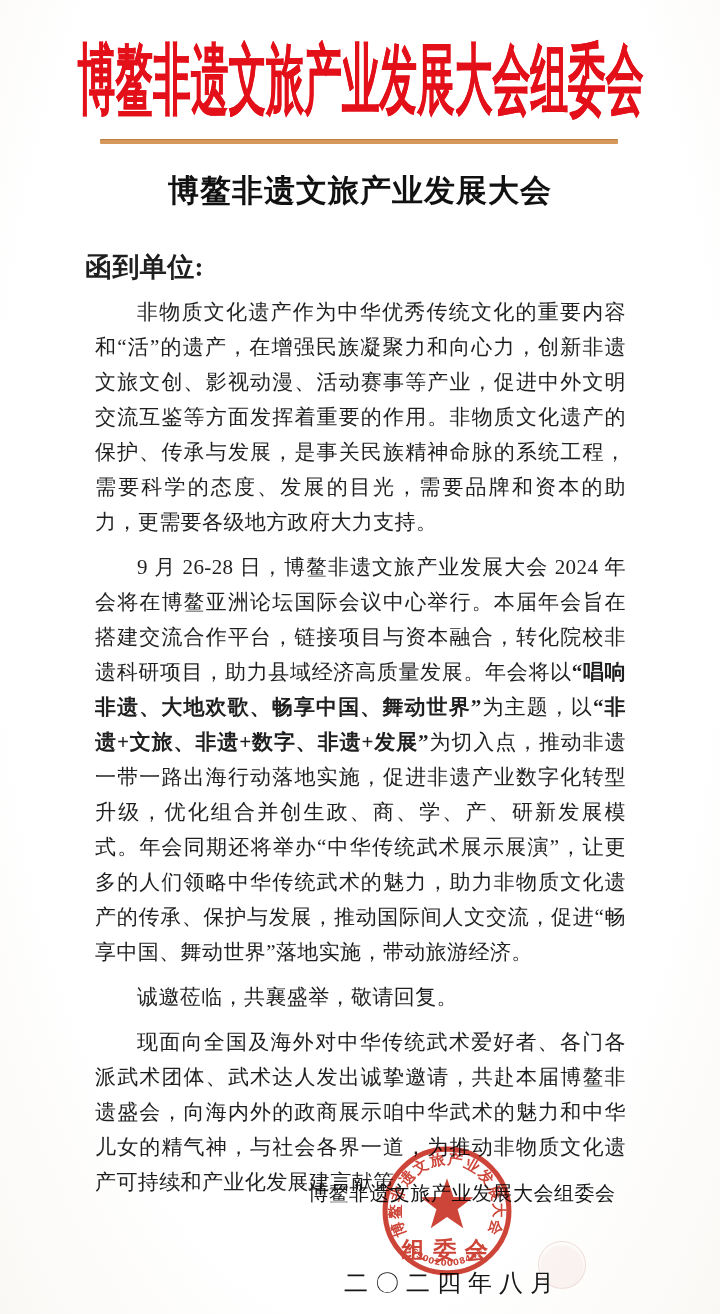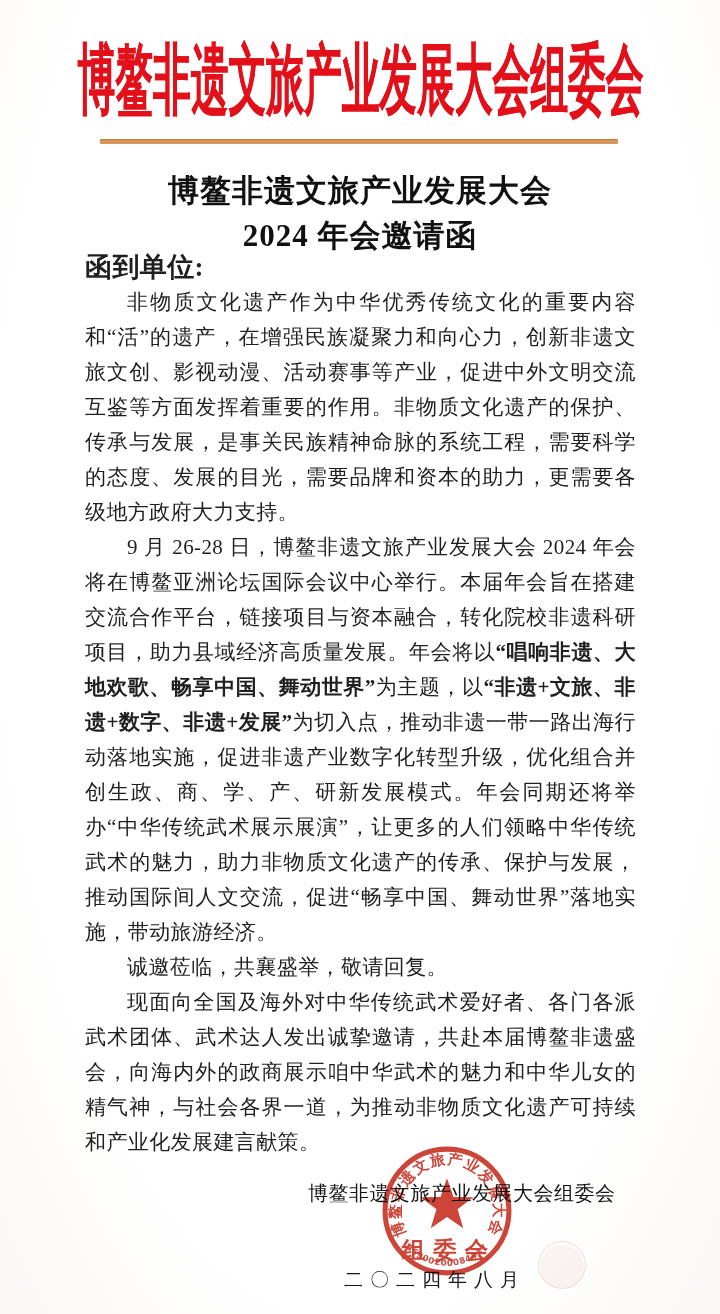--- a/index.html
+++ b/index.html
@@ -40,32 +40,32 @@
     letter-spacing:1px;
   }
 
   
   .body-block{
     position:absolute;top:250px;left:85px;width:551px;
     font-size:21px;line-height:35px;text-align:justify;
     letter-spacing:0.4px;
   }
   .salutation{font-weight:bold;font-size:27px;}
-  .body-block p{margin:0;text-indent:2em;}
+  .body-block p{margin:10px;text-indent:2em;}
   .bold-seg{font-weight:bold;}
 
   
   .signature-org{
     position:absolute;top:1180px;left:308px;
     font-size:20px;letter-spacing:0.5px;color:#161616;white-space:nowrap;
     z-index:1;
   }
   .signature-date{
     position:absolute;top:1267px;left:344px;
-    font-size:19px;letter-spacing:7px;color:#161616;white-space:nowrap;
+    font-size:24px;letter-spacing:7px;color:#161616;white-space:nowrap;
     z-index:1;
   }
 
   
   .seal{
     position:absolute;left:379px;top:1143px;width:136px;height:136px;
     z-index:2;mix-blend-mode:multiply;opacity:0.92;
   }
   .seal svg{display:block;}
 
@@ -82,21 +82,20 @@
 
 <div class="page">
 
   <div class="org-banner">
     <div class="org-title">博鳌非遗文旅产业发展大会组委会</div>
   </div>
   <div class="header-rule"></div>
 
   <div class="doc-title">
     <div>博鳌非遗文旅产业发展大会</div>
-    <div>2024 年会邀请函</div>
   </div>
 
   <div class="body-block">
     <div class="salutation">函到单位:</div>
     <p><span>非物质文化遗产作为中华优秀传统文化的重要内容和“活”的遗产，在增强民族凝聚力和向心力，创新非遗文旅文创、影视动漫、活动赛事等产业，促进中外文明交流互鉴等方面发挥着重要的作用。非物质文化遗产的保护、传承与发展，是事关民族精神命脉的系统工程，需要科学的态度、发展的目光，需要品牌和资本的助力，更需要各级地方政府大力支持。</span></p>
     <p><span>9 月 26-28 日，博鳌非遗文旅产业发展大会 2024 年会将在博鳌亚洲论坛国际会议中心举行。本届年会旨在搭建交流合作平台，链接项目与资本融合，转化院校非遗科研项目，助力县域经济高质量发展。年会将以</span><span class="bold-seg">“唱响非遗、大地欢歌、畅享中国、舞动世界”</span><span>为主题，以</span><span class="bold-seg">“非遗+文旅、非遗+数字、非遗+发展”</span><span>为切入点，推动非遗一带一路出海行动落地实施，促进非遗产业数字化转型升级，优化组合并创生政、商、学、产、研新发展模式。年会同期还将举办“中华传统武术展示展演”，让更多的人们领略中华传统武术的魅力，助力非物质文化遗产的传承、保护与发展，推动国际间人文交流，促进“畅享中国、舞动世界”落地实施，带动旅游经济。</span></p>
     <p><span>诚邀莅临，共襄盛举，敬请回复。</span></p>
     <p><span>现面向全国及海外对中华传统武术爱好者、各门各派武术团体、武术达人发出诚挚邀请，共赴本届博鳌非遗盛会，向海内外的政商展示咱中华武术的魅力和中华儿女的精气神，与社会各界一道，为推动非物质文化遗产可持续和产业化发展建言献策。</span></p>
   </div>
 

